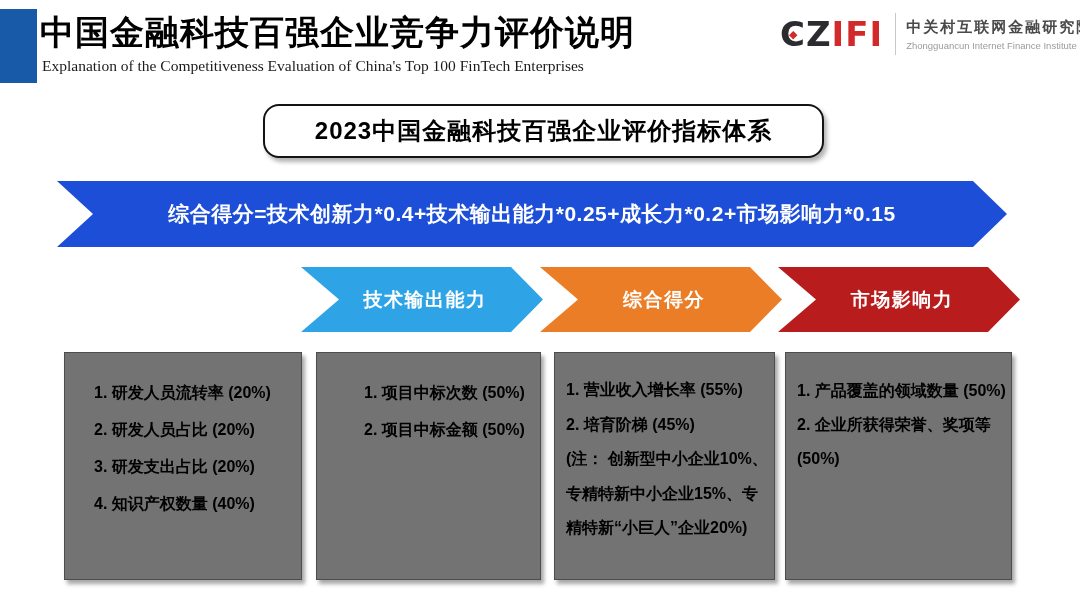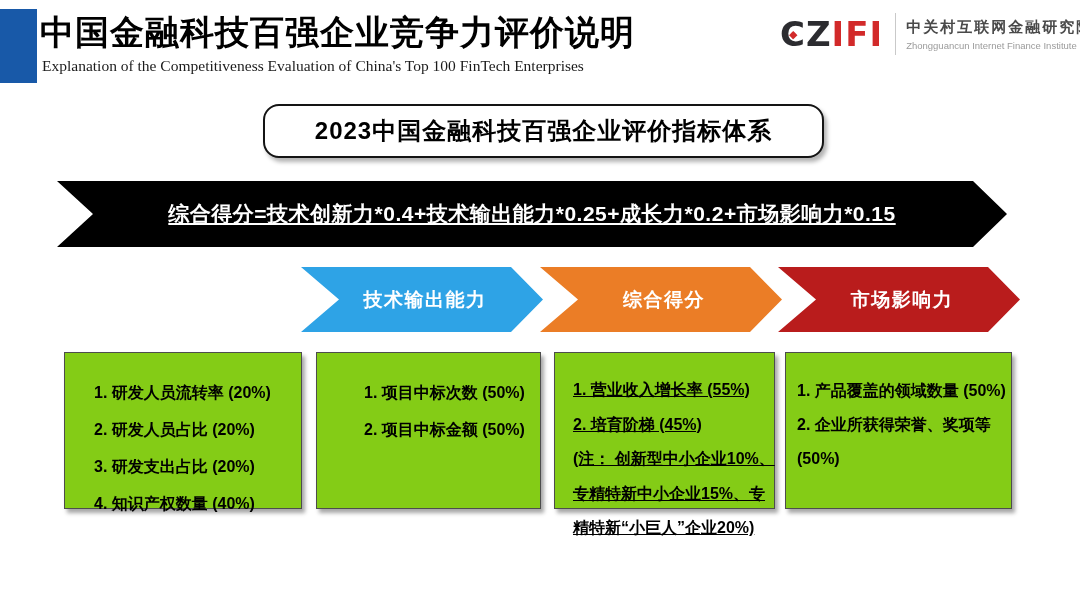--- a/index.html
+++ b/index.html
@@ -53,31 +53,31 @@
   .chev{
     position:absolute;top:267px;width:242px;height:65px;
     clip-path:polygon(0 0,210px 0,242px 32.5px,210px 65px,0 65px,38px 32.5px);
     display:flex;align-items:center;justify-content:center;
     color:#fff;font-size:19px;font-weight:800;letter-spacing:1.5px;white-space:nowrap;
     padding-left:6px;box-sizing:border-box;
   }
   .chev1{left:62px;}  .chev2{left:301px;}  .chev3{left:540px;}  .chev4{left:778px;}
   
   .ibox{
-    position:absolute;top:352px;height:157px;box-sizing:border-box;
-    background:#84cc16;border:1.5px solid #4d4d4d;
+    position:absolute;top:352px;height:228px;box-sizing:border-box;
+    background:#737373;border:1.5px solid #4d4d4d;
     box-shadow:3px 4px 4px rgba(0,0,0,0.35);
     font-size:16px;font-weight:700;color:#000;
   }
   .ibox .line{white-space:nowrap;}
   .b1{left:64px;width:238px;padding:21px 4px 0 29px;}
   .b1 .line{line-height:37px;}
   .b2{left:316px;width:225px;padding:21px 4px 0 47px;}
   .b2 .line{line-height:37px;}
-  .b3{left:554px;width:221px;padding:20px 2px 0 18px;text-decoration:underline;}
+  .b3{left:554px;width:221px;padding:20px 2px 0 11px;}
   .b3 .line{line-height:34.5px;}
   .b4{left:785px;width:227px;padding:21px 2px 0 11px;}
   .b4 .line{line-height:34px;}
 </style>
 </head>
 <body>
 
 <div id="slide">
 
   <div class="accent-bar" style="background-color: rgb(24, 89, 168);"></div>
@@ -93,21 +93,21 @@
     <div class="org-block">
       <div class="org-cn">中关村互联网金融研究院</div>
       <div class="org-en">Zhongguancun Internet Finance Institute</div>
     </div>
   </div>
 
   <div class="sys-title-box">
     <span>2023中国金融科技百强企业评价指标体系</span>
   </div>
 
-  <div class="formula-banner" style="background-color: #000000; text-decoration: underline;">
+  <div class="formula-banner" style="background-color: #1d4ed8;">
     <span>综合得分=技术创新力*0.4+技术输出能力*0.25+成长力*0.2+市场影响力*0.15</span>
   </div>
 
   <div class="chev chev2" style="background-color: rgb(46, 163, 230);">
     <span>技术输出能力</span>
   </div>
   <div class="chev chev3" style="background-color: rgb(235, 125, 38);">
     <span>综合得分</span>
   </div>
   <div class="chev chev4" style="background-color: #b91c1c;">

